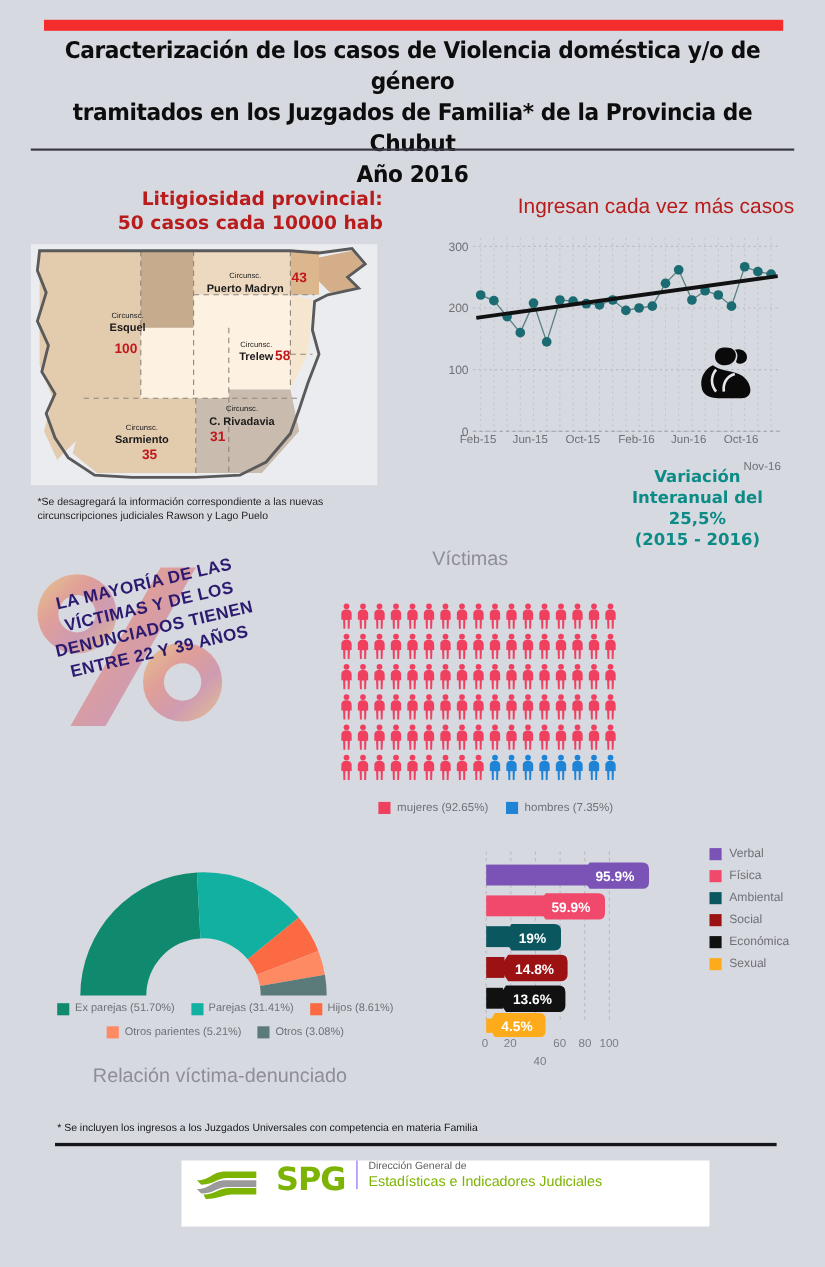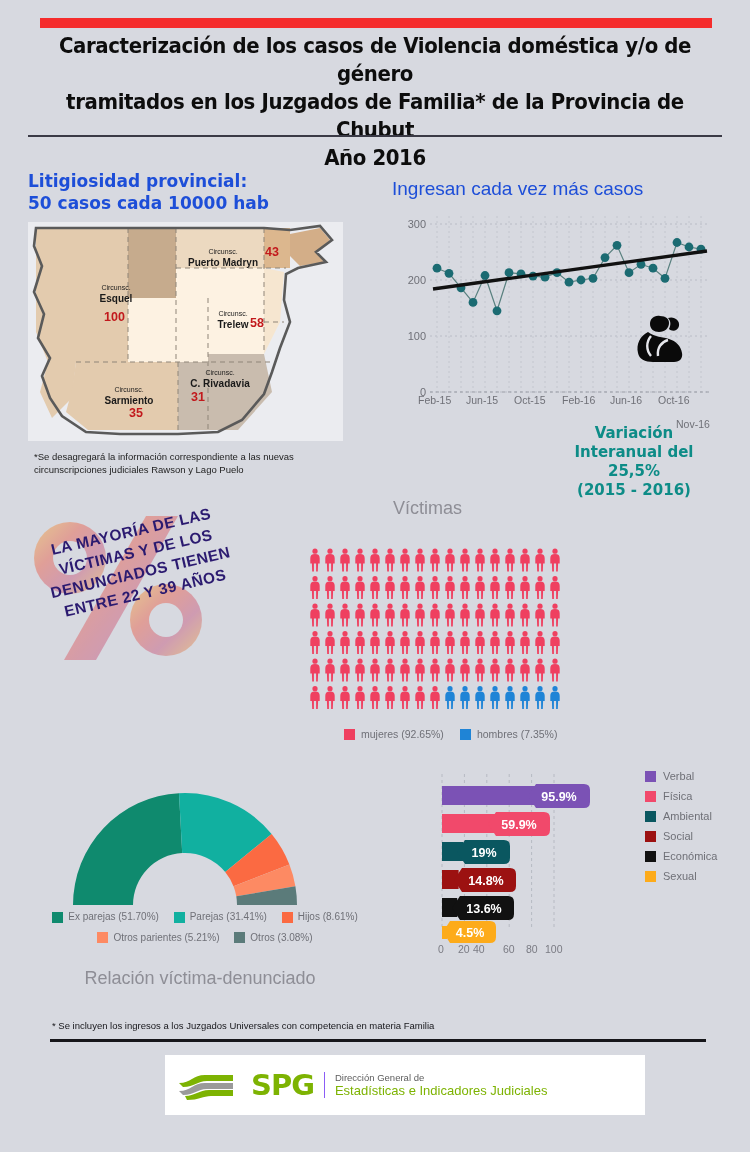--- a/index.html
+++ b/index.html
@@ -28,24 +28,24 @@
     transform: scaleX(0.94);
   }
   .hdr-rule {
     position: absolute; left: 28px; top: 135px;
     width: 694px; height: 2px; background: #3a3a46;
   }
 
   
   .red-head {
     position: absolute;
-    color: #1d4ed8;
+    color: #b91c1c;
     font-family: "DejaVu Sans", sans-serif;
     font-weight: bold;
-    text-align: left;
+    text-align: right;
   }
   #litig-head { left: 28px; top: 170px; width: 320px; font-size: 17px; line-height: 22px; }
   #ingresan-head { left: 392px; top: 178px; width: 330px; font-size: 19px; font-weight: normal;
                    font-family: "Liberation Sans", sans-serif; }
 
   
   .map-box {
     position: absolute; left: 28px; top: 222px;
     width: 315px; height: 219px;
     background: #ebecf0;
@@ -140,21 +140,21 @@
     font-size: 9.5px; color: #16161a;
     font-family: "Liberation Sans", sans-serif;
   }
   .foot-rule {
     position: absolute; left: 50px; top: 1039px;
     width: 656px; height: 2.5px; background: #16161a;
   }
   .logo-box {
     position: absolute; left: 165px; top: 1055px;
     width: 480px; height: 60px; background: #ffffff;
-    display: flex; align-items: center; padding-left: 10px; gap: 6px;
+    display: flex; align-items: flex-start; padding-left: 10px; gap: 6px;
   }
   .spg-word {
     font-family: "DejaVu Sans", sans-serif;
     font-weight: bold; font-size: 29px; color: #7db302; letter-spacing: -1px;
   }
   .spg-sub1 { font-size: 9.5px; color: #5d5d5d; font-family: "Liberation Sans", sans-serif; }
   .spg-sub2 { font-size: 13px; color: #7db302; font-family: "Liberation Sans", sans-serif; }
 </style>
 </head>
 <body>
@@ -605,21 +605,21 @@
       <g>
         <path d="M18,153 L58,153 Q64,153 64,159 L64,169 Q64,175 58,175 L18,175 L11,164 Z" fill="#fdab1a"></path>
         <text x="38" y="169" fill="#ffffff" font-size="12.5" font-weight="bold" text-anchor="middle" font-family="Liberation Sans, sans-serif">4.5%</text>
       </g>
     </svg>
   </div>
 
   <div class="bar-axis">
     <span style="left:6px;">0</span>
     <span style="left:26px;">20</span>
-    <span style="left:41px;">40</span>
+    <span style="left:53px;margin-top:16px;">40</span>
     <span style="left:71px;">60</span>
     <span style="left:94px;">80</span>
     <span style="left:113px;">100</span>
   </div>
 
   <div class="bar-legend">
     <div class="it">
       <span class="sw" style="background:#7b52b5"></span>
       <span>Verbal</span>
     </div>

